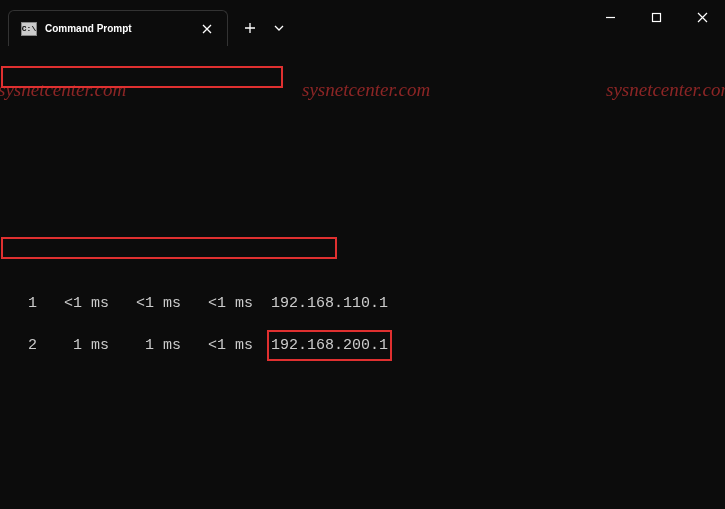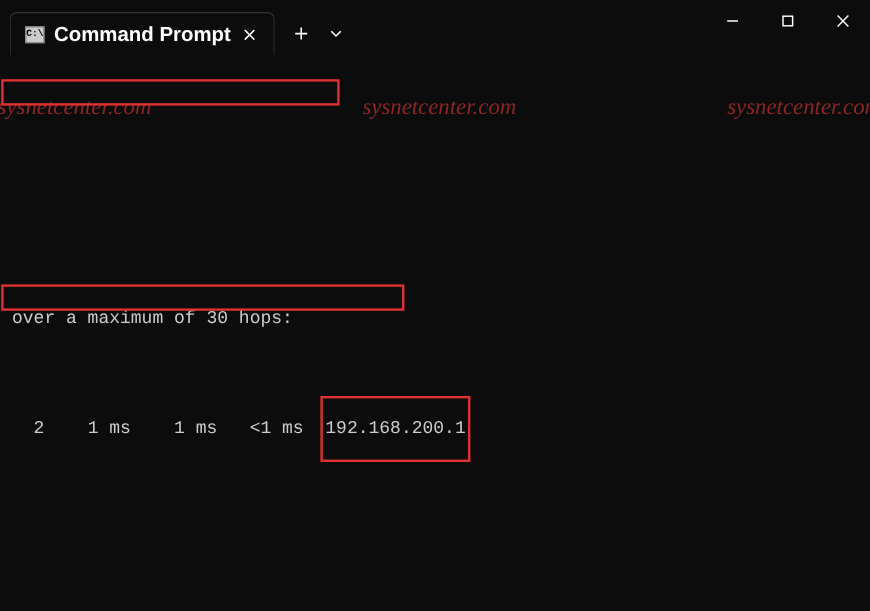--- a/index.html
+++ b/index.html
@@ -41,21 +41,21 @@
       border: 1px solid #888;
       display: inline-flex;
       align-items: center;
       justify-content: center;
       font-size: 8px;
       color: #000;
       font-weight: bold;
     }
     .tab-title {
       font-family: 'Segoe UI', sans-serif;
-      font-size: 17px;
+      font-size: 10px;
       color: #fff;
       font-weight: 600;
       flex: 1;
     }
     .tab-close {
       width: 16px;
       height: 16px;
       display: flex;
       align-items: center;
       justify-content: center;
@@ -107,21 +107,21 @@
       padding: 18px 10px 10px 10px;
       font-size: 15px;
       line-height: 19px;
       white-space: pre;
       position: relative;
     }
     .line { display: block; min-height: 19px; }
     .hl-box {
       border: 2px solid #e03030;
       display: inline-block;
-      padding: 16px 2px;
+      padding: 4px 2px;
       margin: -2px -4px;
     }
     .hl-cmd {
       position: absolute;
       border: 2px solid #e03030;
       pointer-events: none;
     }
     .wm {
       position: absolute;
       color: #9a2828;
@@ -176,22 +176,22 @@
 
 <div class="terminal">
 <span class="wm" style="top:32px;left:-2px;">sysnetcenter.com</span>
 <span class="wm" style="top:32px;left:302px;">sysnetcenter.com</span>
 <span class="wm" style="top:32px;left:606px;">sysnetcenter.com</span>
 
 <div class="hl-cmd" style="left:1px; top:18px; width:282px; height:22px;"></div>
 <div class="hl-cmd" style="left:1px; top:189px; width:336px; height:22px;"></div>
 
 <span class="line"></span>
-<span class="line">over a maximum of 30 hops:</span>
 <span class="line"></span>
+<span class="line"><span>  1</span><span>   &lt;1 ms</span><span>   &lt;1 ms</span><span>   &lt;1 ms</span>  <span>192.168.110.1</span></span>
 <span class="line"><span>  2</span><span>    1 ms</span><span>    1 ms</span><span>   &lt;1 ms</span>  <span class="hl-box">192.168.200.1</span></span>
 
 
 
 
 
 
 
 
 

